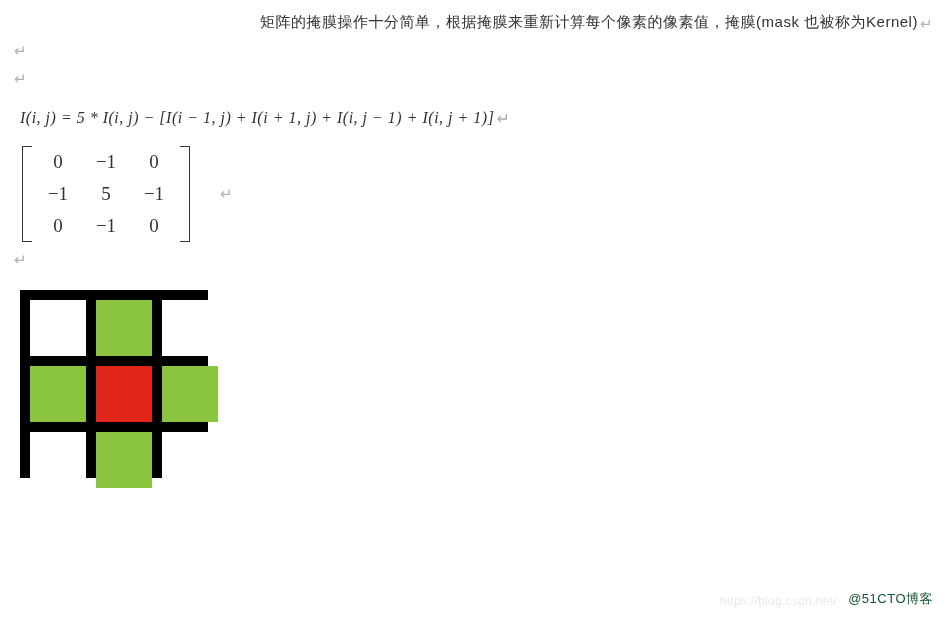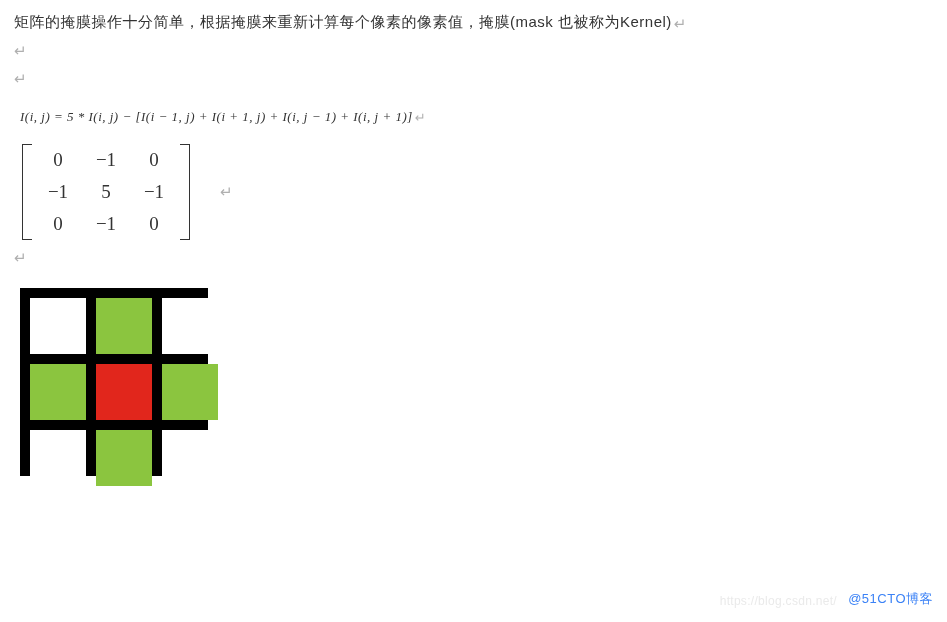--- a/index.html
+++ b/index.html
@@ -15,36 +15,37 @@
     position: relative;
   }
   .page {
     padding: 8px 14px 10px 14px;
     box-sizing: border-box;
   }
   .para {
     line-height: 1.8;
     letter-spacing: 0.5px;
     margin-bottom: 2px;
+    text-align: right;
   }
   .ret {
     color: #b0b0b0;
     display: inline-block;
     vertical-align: middle;
     margin-left: 2px;
   }
   .blank-ret {
     color: #b0b0b0;
     line-height: 1.6;
     margin: 2px 0 4px 0;
   }
   .formula-line {
     font-family: "Times New Roman", Times, serif;
     font-style: italic;
-    font-size: 13px;
+    font-size: 16px;
     letter-spacing: 0.5px;
     margin: 18px 0 14px 6px;
   }
   .formula-line .up {
     font-style: normal;
   }
   .matrix-wrap {
     display: inline-flex;
     align-items: center;
     margin: 4px 0 4px 8px;
@@ -92,21 +93,21 @@
   .cell { width: 56px; height: 56px; }
   .white { background: #ffffff; }
   .green { background: #8bc53f; }
   .red   { background: #e1261c; }
 
   .watermark-right {
     position: absolute;
     right: 14px;
     bottom: 14px;
     font-size: 13px;
-    color: #3b82f6;
+    color: #14532d;
     letter-spacing: 0.5px;
     pointer-events: none;
   }
   .watermark-faint {
     position: absolute;
     right: 110px;
     bottom: 14px;
     font-size: 12px;
     color: #eaeaea;
     letter-spacing: 0.3px;

